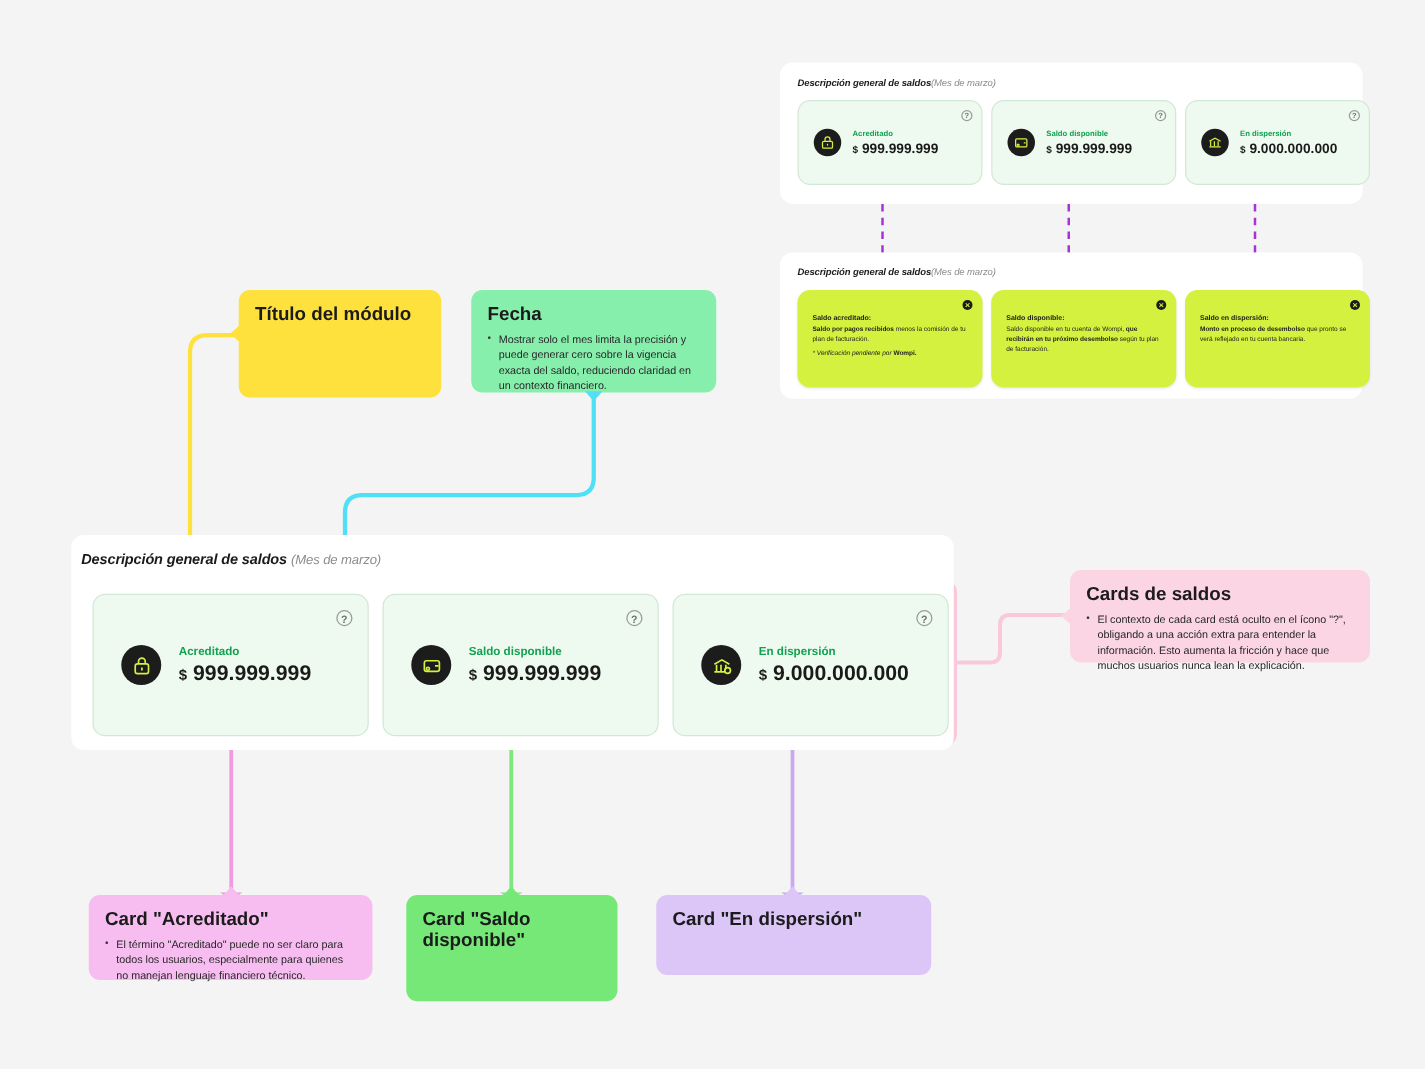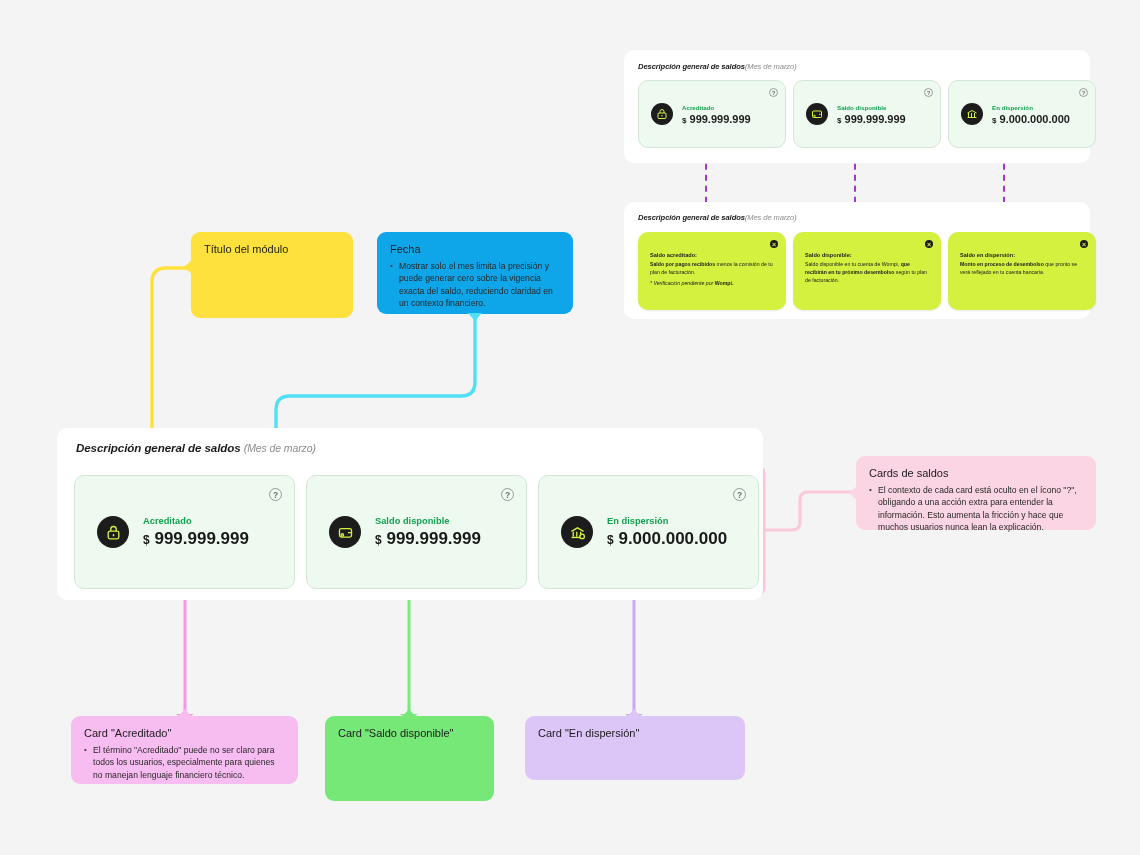--- a/index.html
+++ b/index.html
@@ -87,31 +87,31 @@
     justify-content: center;
     font-weight: bold;
   }
 
   
   .note {
     position: absolute;
     border-radius: 9px;
     padding: 11px 13px 12px 13px;
   }
-  .note h4 { font-size: 11px; color: #1b1b1b; font-weight: normal; margin-bottom: 5px; }
+  .note h4 { font-size: 15px; color: #1b1b1b; font-weight: bold; margin-bottom: 5px; }
   .note ul { list-style: none; }
   .note li {
     font-size: 8.6px; line-height: 1.45; color: #272727;
     padding-left: 9px; position: relative;
   }
   .note li::before {
     content: "•"; position: absolute; left: 0; top: -0.5px; font-size: 8px; color: #3a3a3a;
   }
   .note.yellow { background: #ffe13d; }
-  .note.cyan   { background: #0ea5e9; }
+  .note.cyan   { background: #86efac; }
   .note.pink   { background: #fbd5e3; }
   .note.magenta{ background: #f7bdf0; }
   .note.green  { background: #76e878; }
   .note.purple { background: #dcc6f7; }
 
   .tail { position: absolute; width: 0; height: 0; }
 </style>
 </head>
 <body>
 
@@ -238,21 +238,21 @@
         <div class="close-icon" style="right:8px; top:8px; width:8px; height:8px; font-size:7px; line-height:1;">×</div>
         <p style="font-size:5.6px; font-weight:bold; margin-bottom:3px;">Saldo en dispersión:</p>
         <p style="font-size:5.2px; line-height:1.5;">
           <b>Monto en proceso de desembolso</b><span> que pronto se verá reflejado en tu cuenta bancaria.</span>
         </p>
       </div>
     </div>
   </div>
 
   <div class="panel" style="left:57px; top:428px; width:706px; height:172px;">
-    <div class="panel-title" style="position:absolute; left:19px; top:13px; font-size:11.6px;">
+    <div class="panel-title" style="position:absolute; left:8px; top:13px; font-size:11.6px;">
       <span>Descripción general de saldos</span> <span class="muted" style="font-size:10.5px;">(Mes de marzo)</span>
     </div>
 
     <div class="cards-row" style="left:17px; top:47px; gap:11px;">
 
       <div class="bal-card" style="width:221px; height:114px; padding:0 22px;">
         <div class="bal-icon" style="width:32px;height:32px;">
           <svg width="17" height="17" viewBox="0 0 24 24" fill="none" stroke="#d4f13f" stroke-width="1.9">
             <rect x="4.5" y="10" width="15" height="11" rx="2.5"></rect>
               <path d="M8.2 10V7.3a3.8 3.8 0 017.6 0V10"></path>

